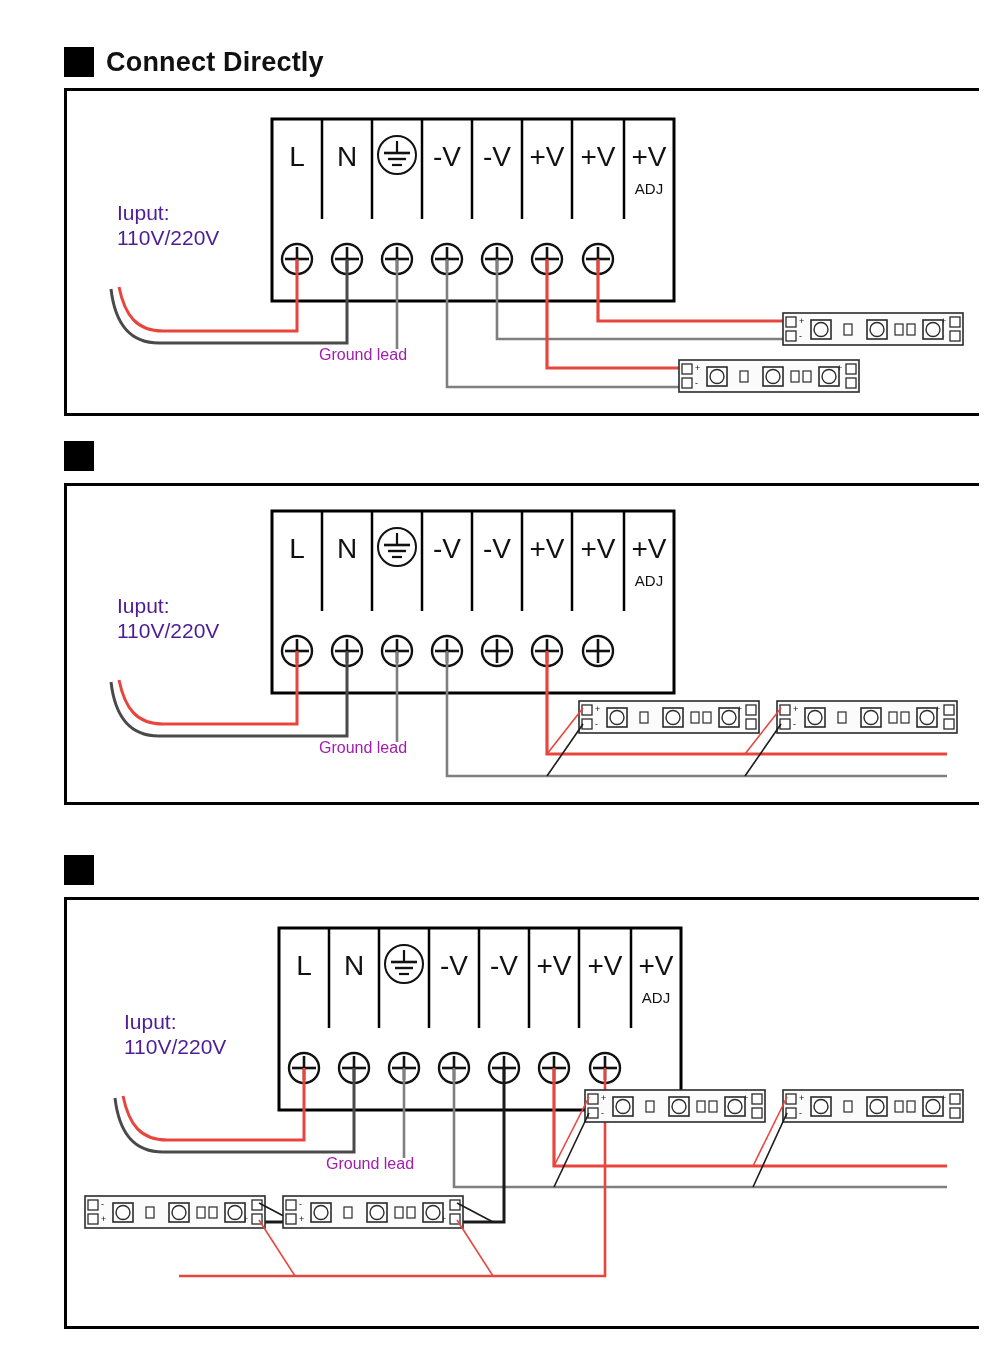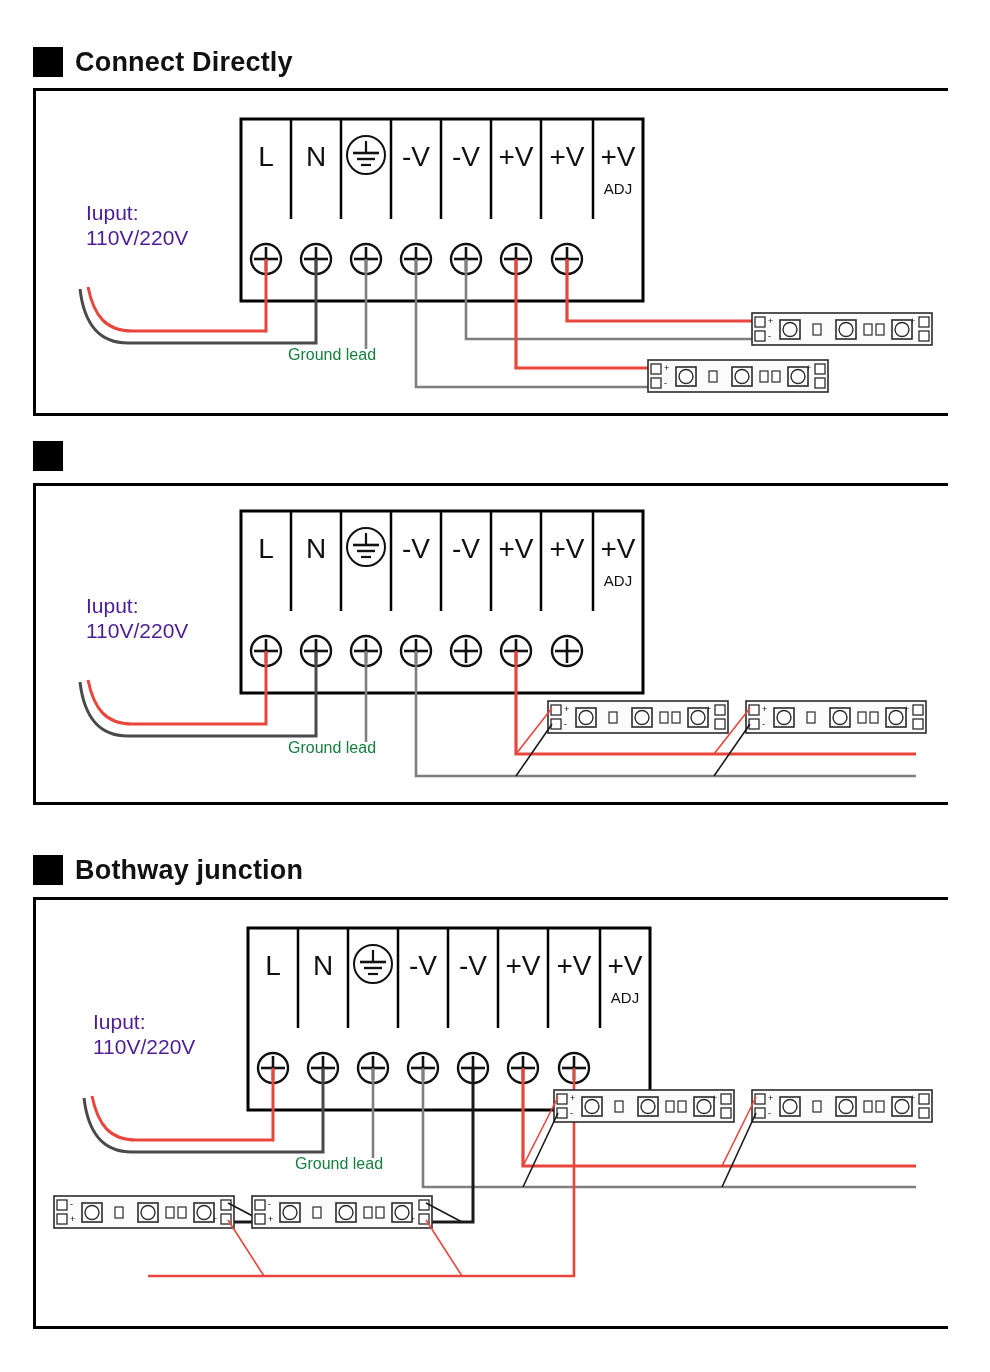--- a/index.html
+++ b/index.html
@@ -7,20 +7,21 @@
     margin: 0; padding: 0;
     background: #ffffff;
     font-family: "Liberation Sans", sans-serif;
   }
   #page {
     position: relative;
     width: 948px;
     height: 1372px;
     background: #ffffff;
     overflow: hidden;
+    margin-left: 31px;
   }
   .section { position: absolute; left: 0; width: 990px; }
   .heading {
     position: absolute;
     display: flex;
     align-items: center;
     gap: 12px;
     left: 33px;
   }
   .heading .bullet {
@@ -46,21 +47,21 @@
   .lbl-input {
     position: absolute;
     font-size: 21px;
     color: #4c1d95;
     line-height: 1.18;
     white-space: nowrap;
   }
   .lbl-ground {
     position: absolute;
     font-size: 16px;
-    color: #15803d;
+    color: #a21caf;
     white-space: nowrap;
   }
 </style>
 </head>
 <body>
 
 <div id="page">
 
   <div class="section" style="top:0;">
     <div class="heading" style="top:47px;">
@@ -330,21 +331,20 @@
         <div>Iuput:</div>
         <div>110V/220V</div>
       </div>
       <div class="lbl-ground" style="left:252px; top:253px;">Ground lead</div>
     </div>
   </div>
 
   <div class="section" style="top:0;">
     <div class="heading" style="top:855px;">
       <span class="bullet"></span>
-      <span class="htext">Bothway junction</span>
     </div>
 
     <div class="panel" style="top:897px; width:924px; height:432px;">
       <svg class="panel-svg" width="918" height="426" viewBox="0 0 918 426">
         <rect x="212" y="28" width="402" height="182" fill="#ffffff" stroke="#000000" stroke-width="3"></rect>
         <line x1="262" y1="28" x2="262" y2="128" stroke="#000000" stroke-width="2.5"></line>
         <line x1="312" y1="28" x2="312" y2="128" stroke="#000000" stroke-width="2.5"></line>
         <line x1="362" y1="28" x2="362" y2="128" stroke="#000000" stroke-width="2.5"></line>
         <line x1="412" y1="28" x2="412" y2="128" stroke="#000000" stroke-width="2.5"></line>
         <line x1="462" y1="28" x2="462" y2="128" stroke="#000000" stroke-width="2.5"></line>

